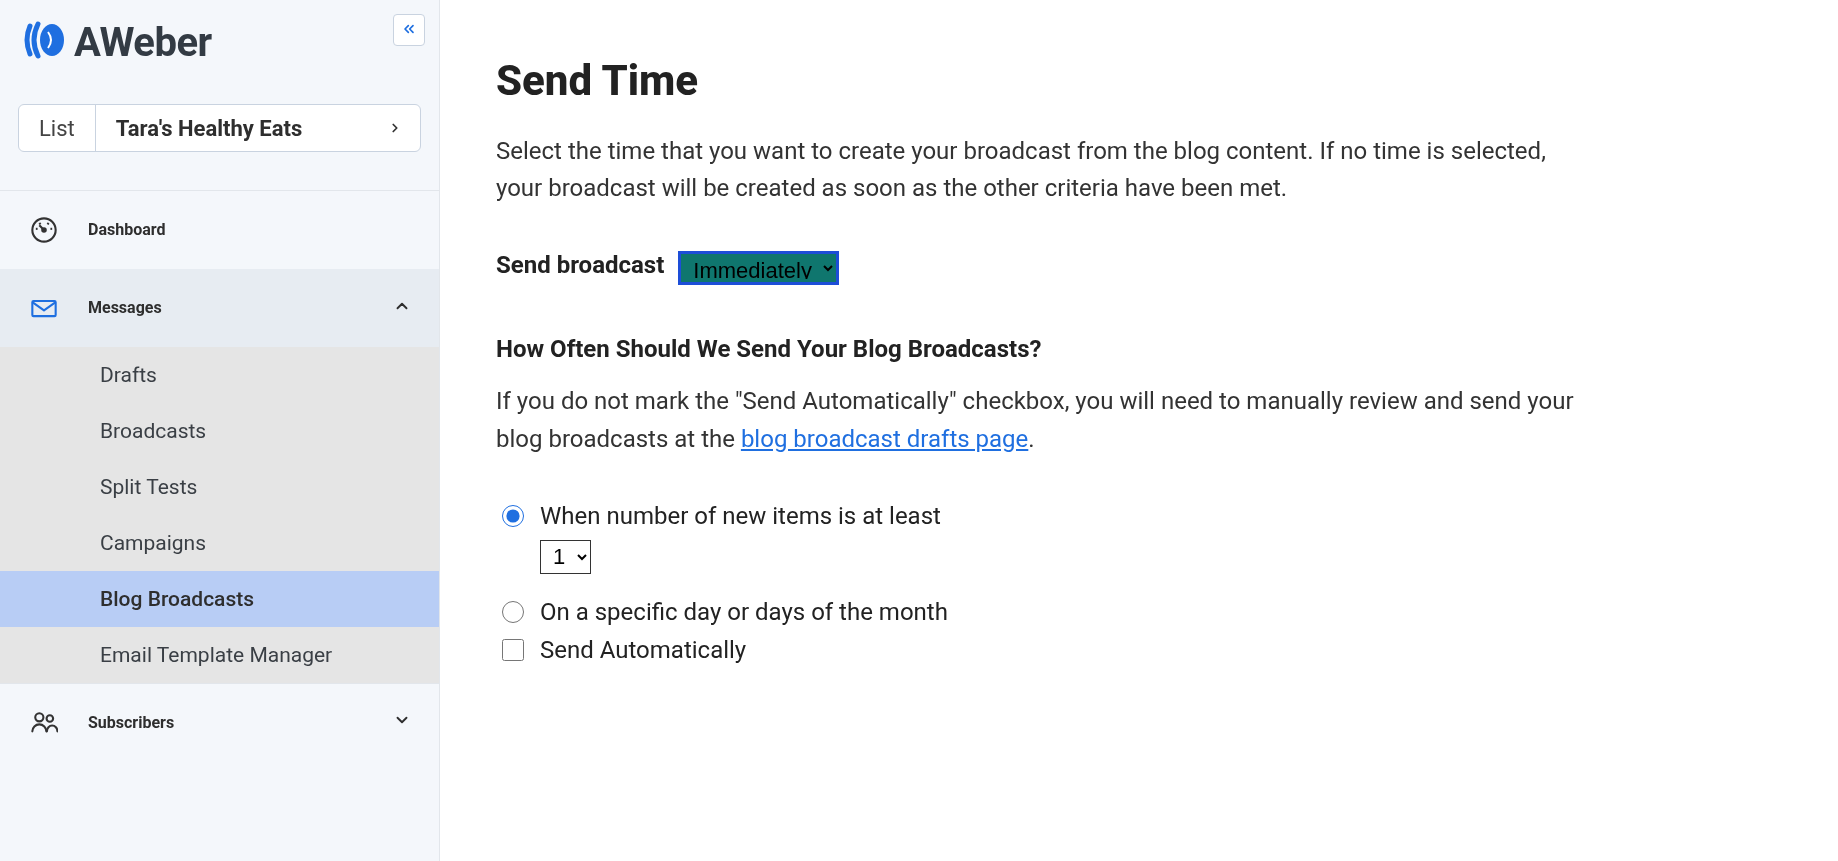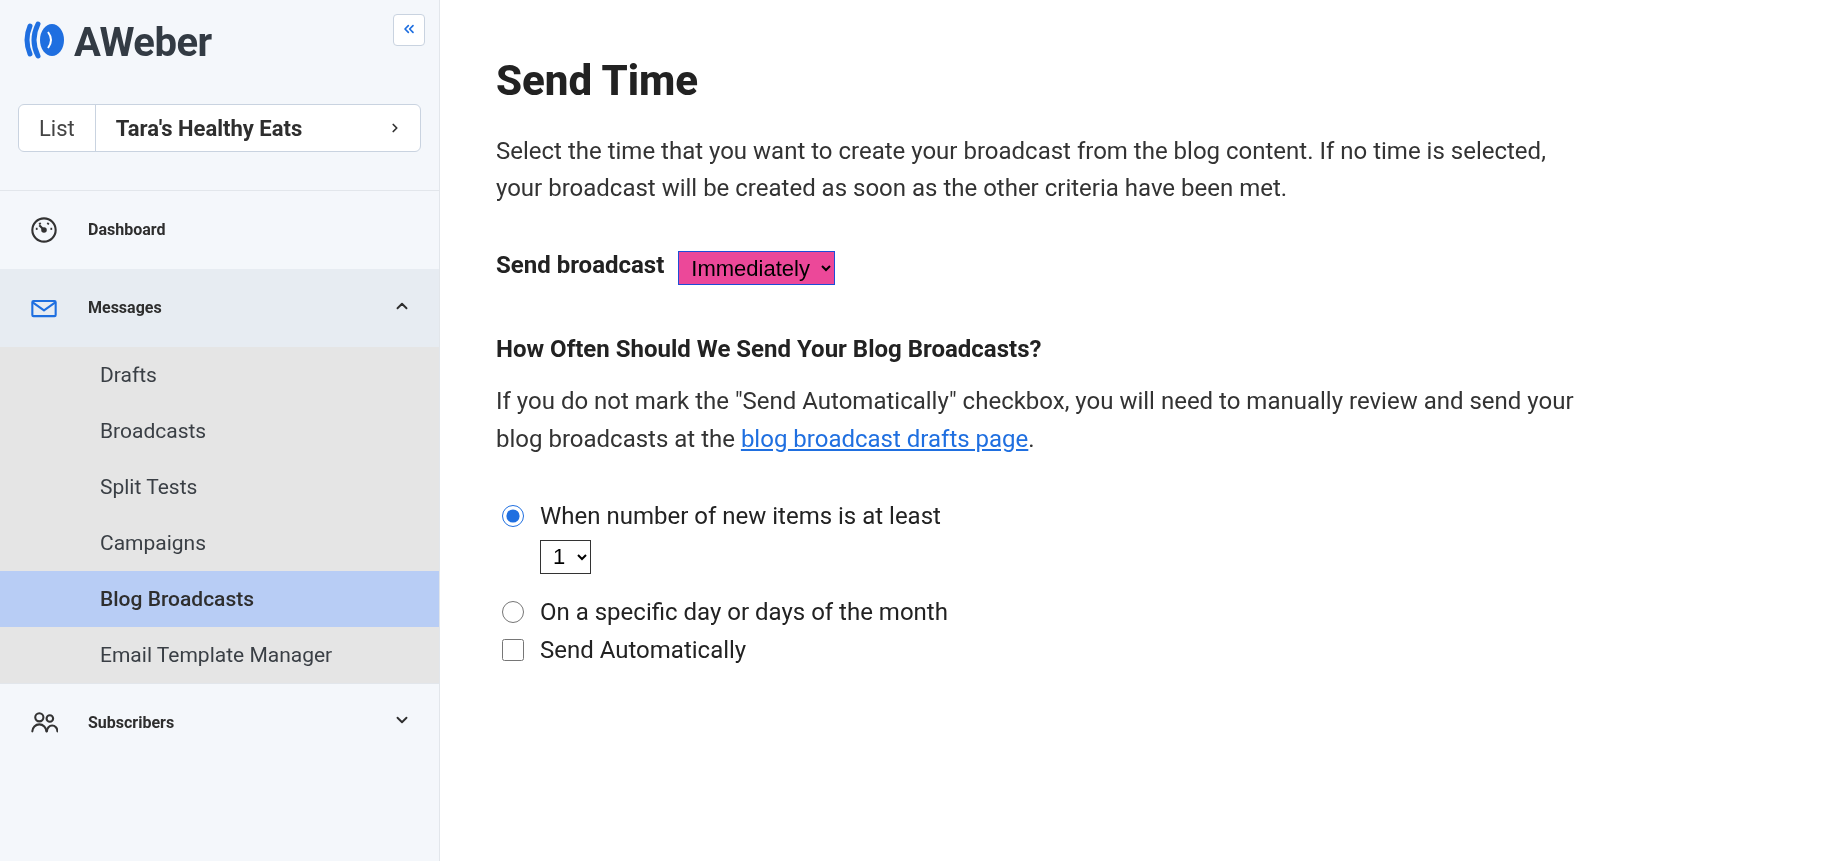--- a/index.html
+++ b/index.html
@@ -133,22 +133,22 @@
     margin-bottom: 50px;
   }
   .field-label {
     font-size: 24px;
     font-weight: 700;
     color: #222;
   }
   select.simple {
     font-size: 22px;
     padding: 3px 8px;
-    border: 1px solid #1d4ed8;
-    background: #ec4899;
+    border: 3px solid #1d4ed8;
+    background: #0f766e;
     height: 34px;
   }
   .subheading {
     font-size: 24px;
     font-weight: 700;
     color: #222;
     margin-bottom: 20px;
   }
   .subpara {
     font-size: 24px;

